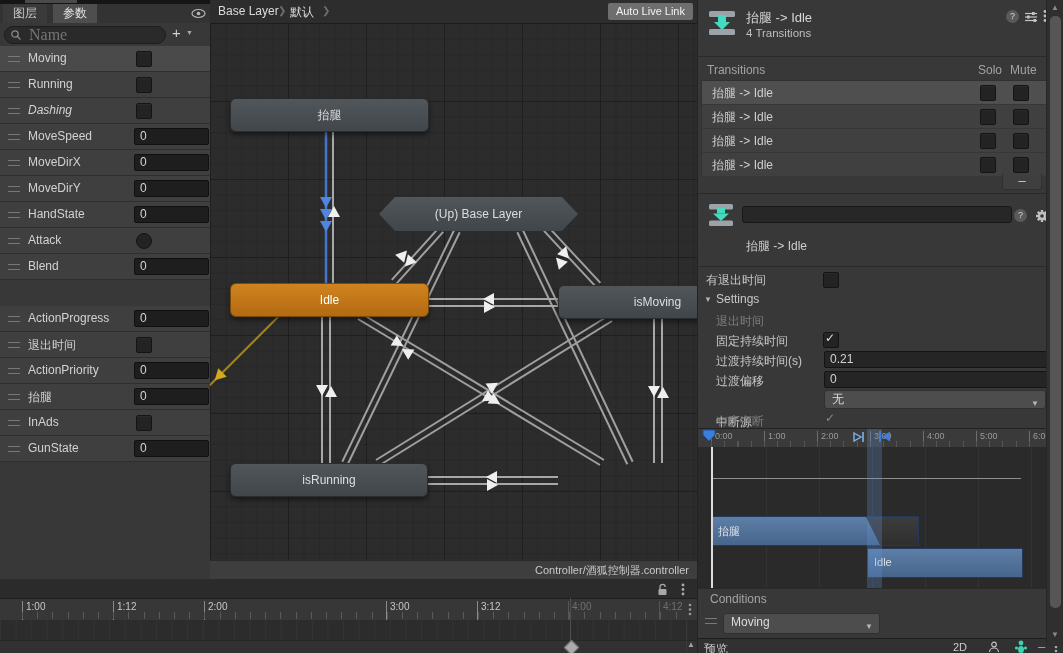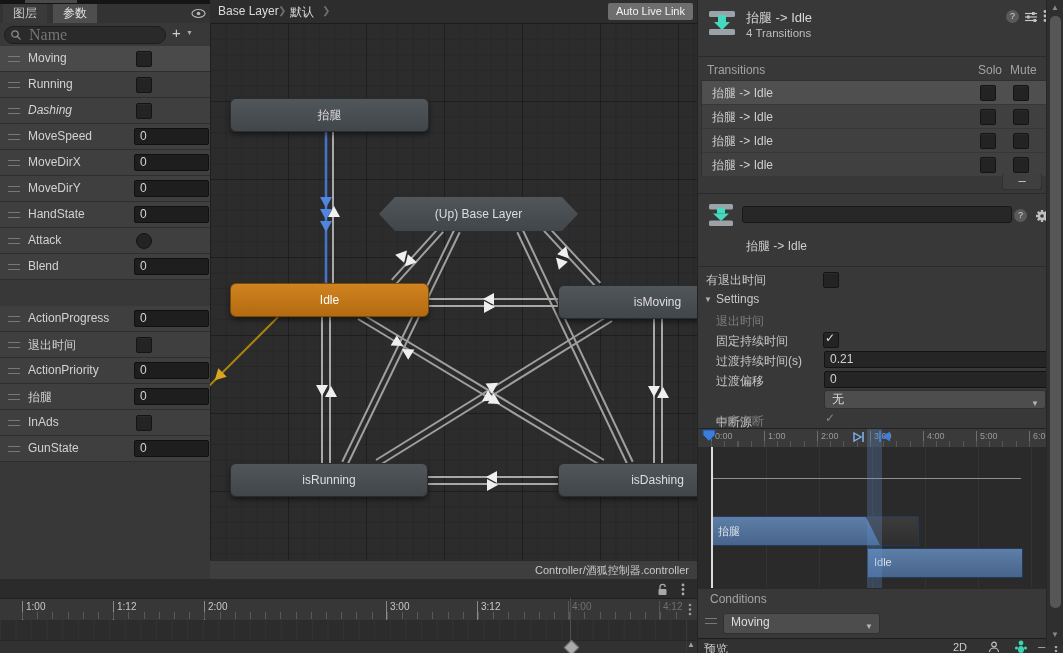--- a/index.html
+++ b/index.html
@@ -297,21 +297,20 @@
             <polygon points="-6,-5 6,-5 0,6"></polygon>
           </g>
       </g>
     </svg>
 
     <div class="node" style="left:20px;top:98px;width:197px;">抬腿</div>
     <div class="hexnode" style="left:169px;top:197px;width:199px;">(Up) Base Layer</div>
     <div class="node orange" style="left:20px;top:283px;width:197px;">Idle</div>
     <div class="node" style="left:348px;top:285px;width:197px;">isMoving</div>
     <div class="node" style="left:20px;top:463px;width:196px;">isRunning</div>
-    <div class="node" style="left:348px;top:463px;width:197px;">isDashing</div>
 
     <div class="abs crumbbar">
       <span class="abs crumb" style="left:8px;top:4px;">Base Layer</span>
       <span class="abs chev" style="left:68px;top:5px;">❯</span>
       <span class="abs crumb" style="left:80px;top:4px;">默认</span>
       <span class="abs chev" style="left:112px;top:5px;">❯</span>
       <span class="livelink">Auto Live Link</span>
     </div>
 
     <div class="abs statusbar">Controller/酒狐控制器.controller</div>

